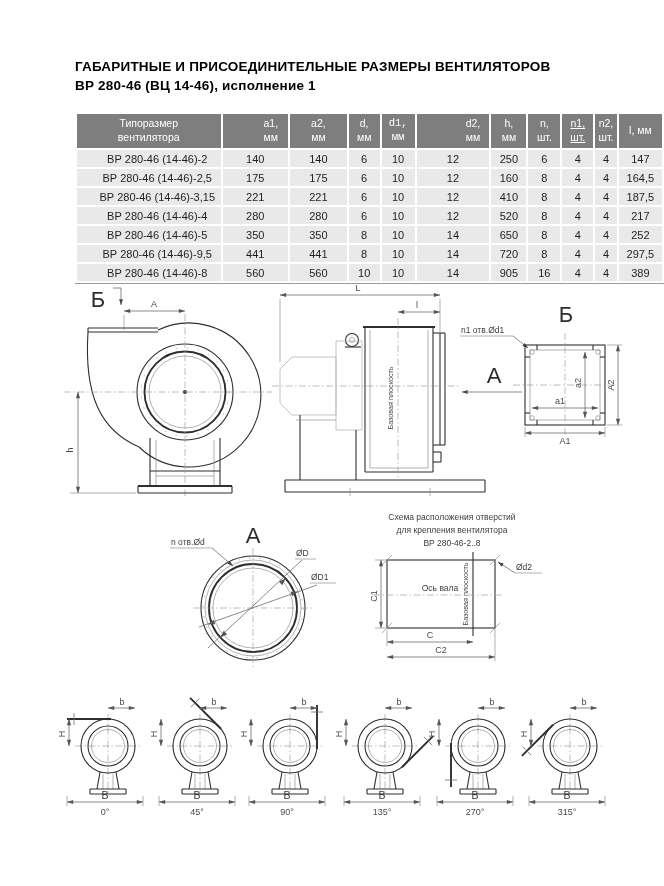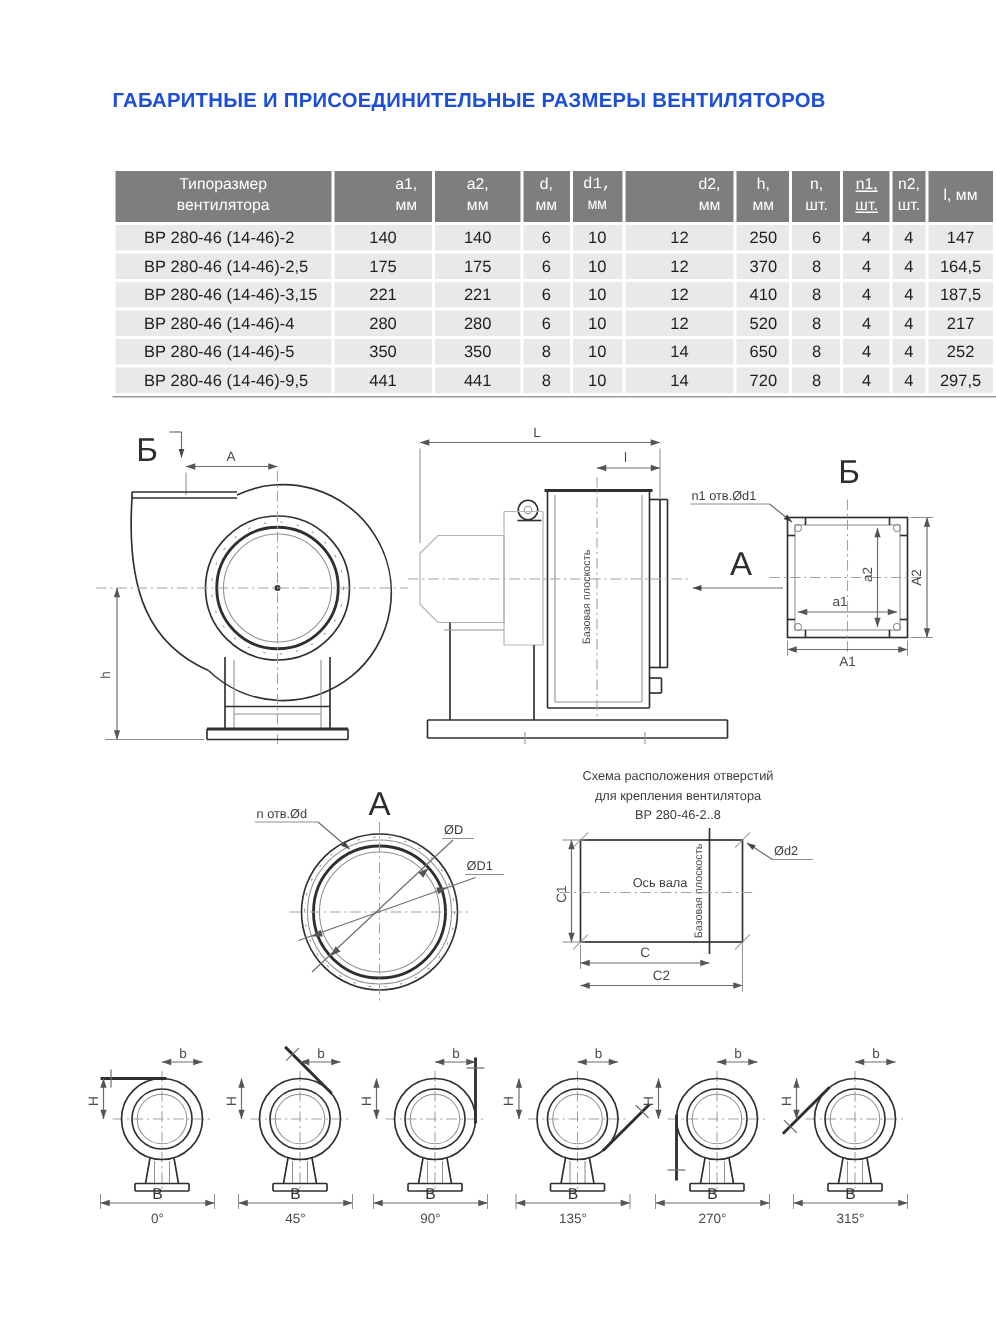--- a/index.html
+++ b/index.html
@@ -1,26 +1,26 @@
 <!DOCTYPE html>
 <html><head>
 <meta charset="utf-8">
 <style>
   html,body{margin:0;padding:0;background:#fff;}
   .page{position:relative;width:664px;height:886px;background:#ffffff;overflow:hidden;
         font-family:"Liberation Sans",sans-serif;}
   .title{position:absolute;left:75px;top:57px;width:540px;
-         font-size:13.5px;line-height:19px;font-weight:bold;color:#1d4ed8;letter-spacing:.2px;}
+         font-size:13.5px;line-height:19px;font-weight:bold;color:#000000;letter-spacing:.2px;}
   table.spec{position:absolute;left:75px;top:112px;border-collapse:separate;border-spacing:2px;
              table-layout:fixed;border-bottom:1px solid #9a9a9a;}
   table.spec th{background:#7e7e7e;color:#fff;font-weight:400;font-size:10.5px;line-height:1.3;
                 text-align:center;vertical-align:middle;white-space:pre-line;height:32px;padding:1px 0;}
   table.spec td{background:#e9e9e9;color:#1e1e1e;font-size:11px;text-align:center;
                 height:15px;padding:1px 2px;white-space:nowrap;}
-  table.spec td.model{text-align:left;padding-left:19px;}
+  table.spec td.model{text-align:center;padding-left:19px;}
   svg.draw{position:absolute;left:0;top:280px;}
   svg .ln{stroke:#2f2f2f;stroke-width:1.1;fill:none;}
   svg .ln2{stroke:#2f2f2f;stroke-width:1.9;fill:none;}
   svg .thin{stroke:#8f8f8f;stroke-width:.7;fill:none;}
   svg .lite{stroke:#b5b5b5;stroke-width:.8;fill:none;}
   svg .cl{stroke:#9aa3a6;stroke-width:.7;fill:none;stroke-dasharray:7 2.5 1.5 2.5;}
   svg .dim{stroke:#6d6d6d;stroke-width:.8;fill:none;}
   svg text{font-family:"Liberation Sans",sans-serif;}
   svg .t-dim{font-size:9px;fill:#4a4a4a;}
   svg .t-view{font-size:22px;fill:#2e2e2e;}
@@ -28,20 +28,21 @@
   svg .t-small{font-size:7.2px;fill:#4a4a4a;}
   svg .t-big{font-size:10.5px;fill:#333;}
 </style>
 </head>
 <body>
 
 <div class="page">
 
   <div class="title">
     <div>ГАБАРИТНЫЕ И ПРИСОЕДИНИТЕЛЬНЫЕ РАЗМЕРЫ ВЕНТИЛЯТОРОВ</div>
+    <div>ВР 280-46 (ВЦ 14-46), исполнение 1</div>
   </div>
 
   <table class="spec">
     <thead>
         <tr>
           <th style="width: 144px;">Типоразмер
 вентилятора</th>
           <th style="width: 36px; padding-left: 31px;">a1,
 мм</th>
           <th style="width: 59px;">a2,
@@ -77,21 +78,21 @@
           <td>4</td>
           <td>147</td>
         </tr>
         <tr>
           <td class="model">ВР 280-46 (14-46)-2,5</td>
           <td>175</td>
           <td>175</td>
           <td>6</td>
           <td>10</td>
           <td>12</td>
-          <td>370</td>
+          <td>160</td>
           <td>8</td>
           <td>4</td>
           <td>4</td>
           <td>164,5</td>
         </tr>
         <tr>
           <td class="model">ВР 280-46 (14-46)-3,15</td>
           <td>221</td>
           <td>221</td>
           <td>6</td>
@@ -134,20 +135,33 @@
           <td>441</td>
           <td>441</td>
           <td>8</td>
           <td>10</td>
           <td>14</td>
           <td>720</td>
           <td>8</td>
           <td>4</td>
           <td>4</td>
           <td>297,5</td>
+        </tr>
+        <tr>
+          <td class="model">ВР 280-46 (14-46)-8</td>
+          <td>560</td>
+          <td>560</td>
+          <td>10</td>
+          <td>10</td>
+          <td>14</td>
+          <td>905</td>
+          <td>16</td>
+          <td>4</td>
+          <td>4</td>
+          <td>389</td>
         </tr>
       </tbody>
   </table>
 
   <svg class="draw" width="664" height="580" viewBox="0 0 664 580">
     <defs>
       <marker id="mA" viewBox="0 0 10 8" refX="9.3" refY="4" markerWidth="9" markerHeight="7" orient="auto-start-reverse">
           <path d="M0.5,1 L9.5,4 L0.5,7 Z" fill="#555"></path>
         </marker>
       <marker id="mL" viewBox="0 0 10 8" refX="9.3" refY="4" markerWidth="8" markerHeight="6.5" orient="auto">

